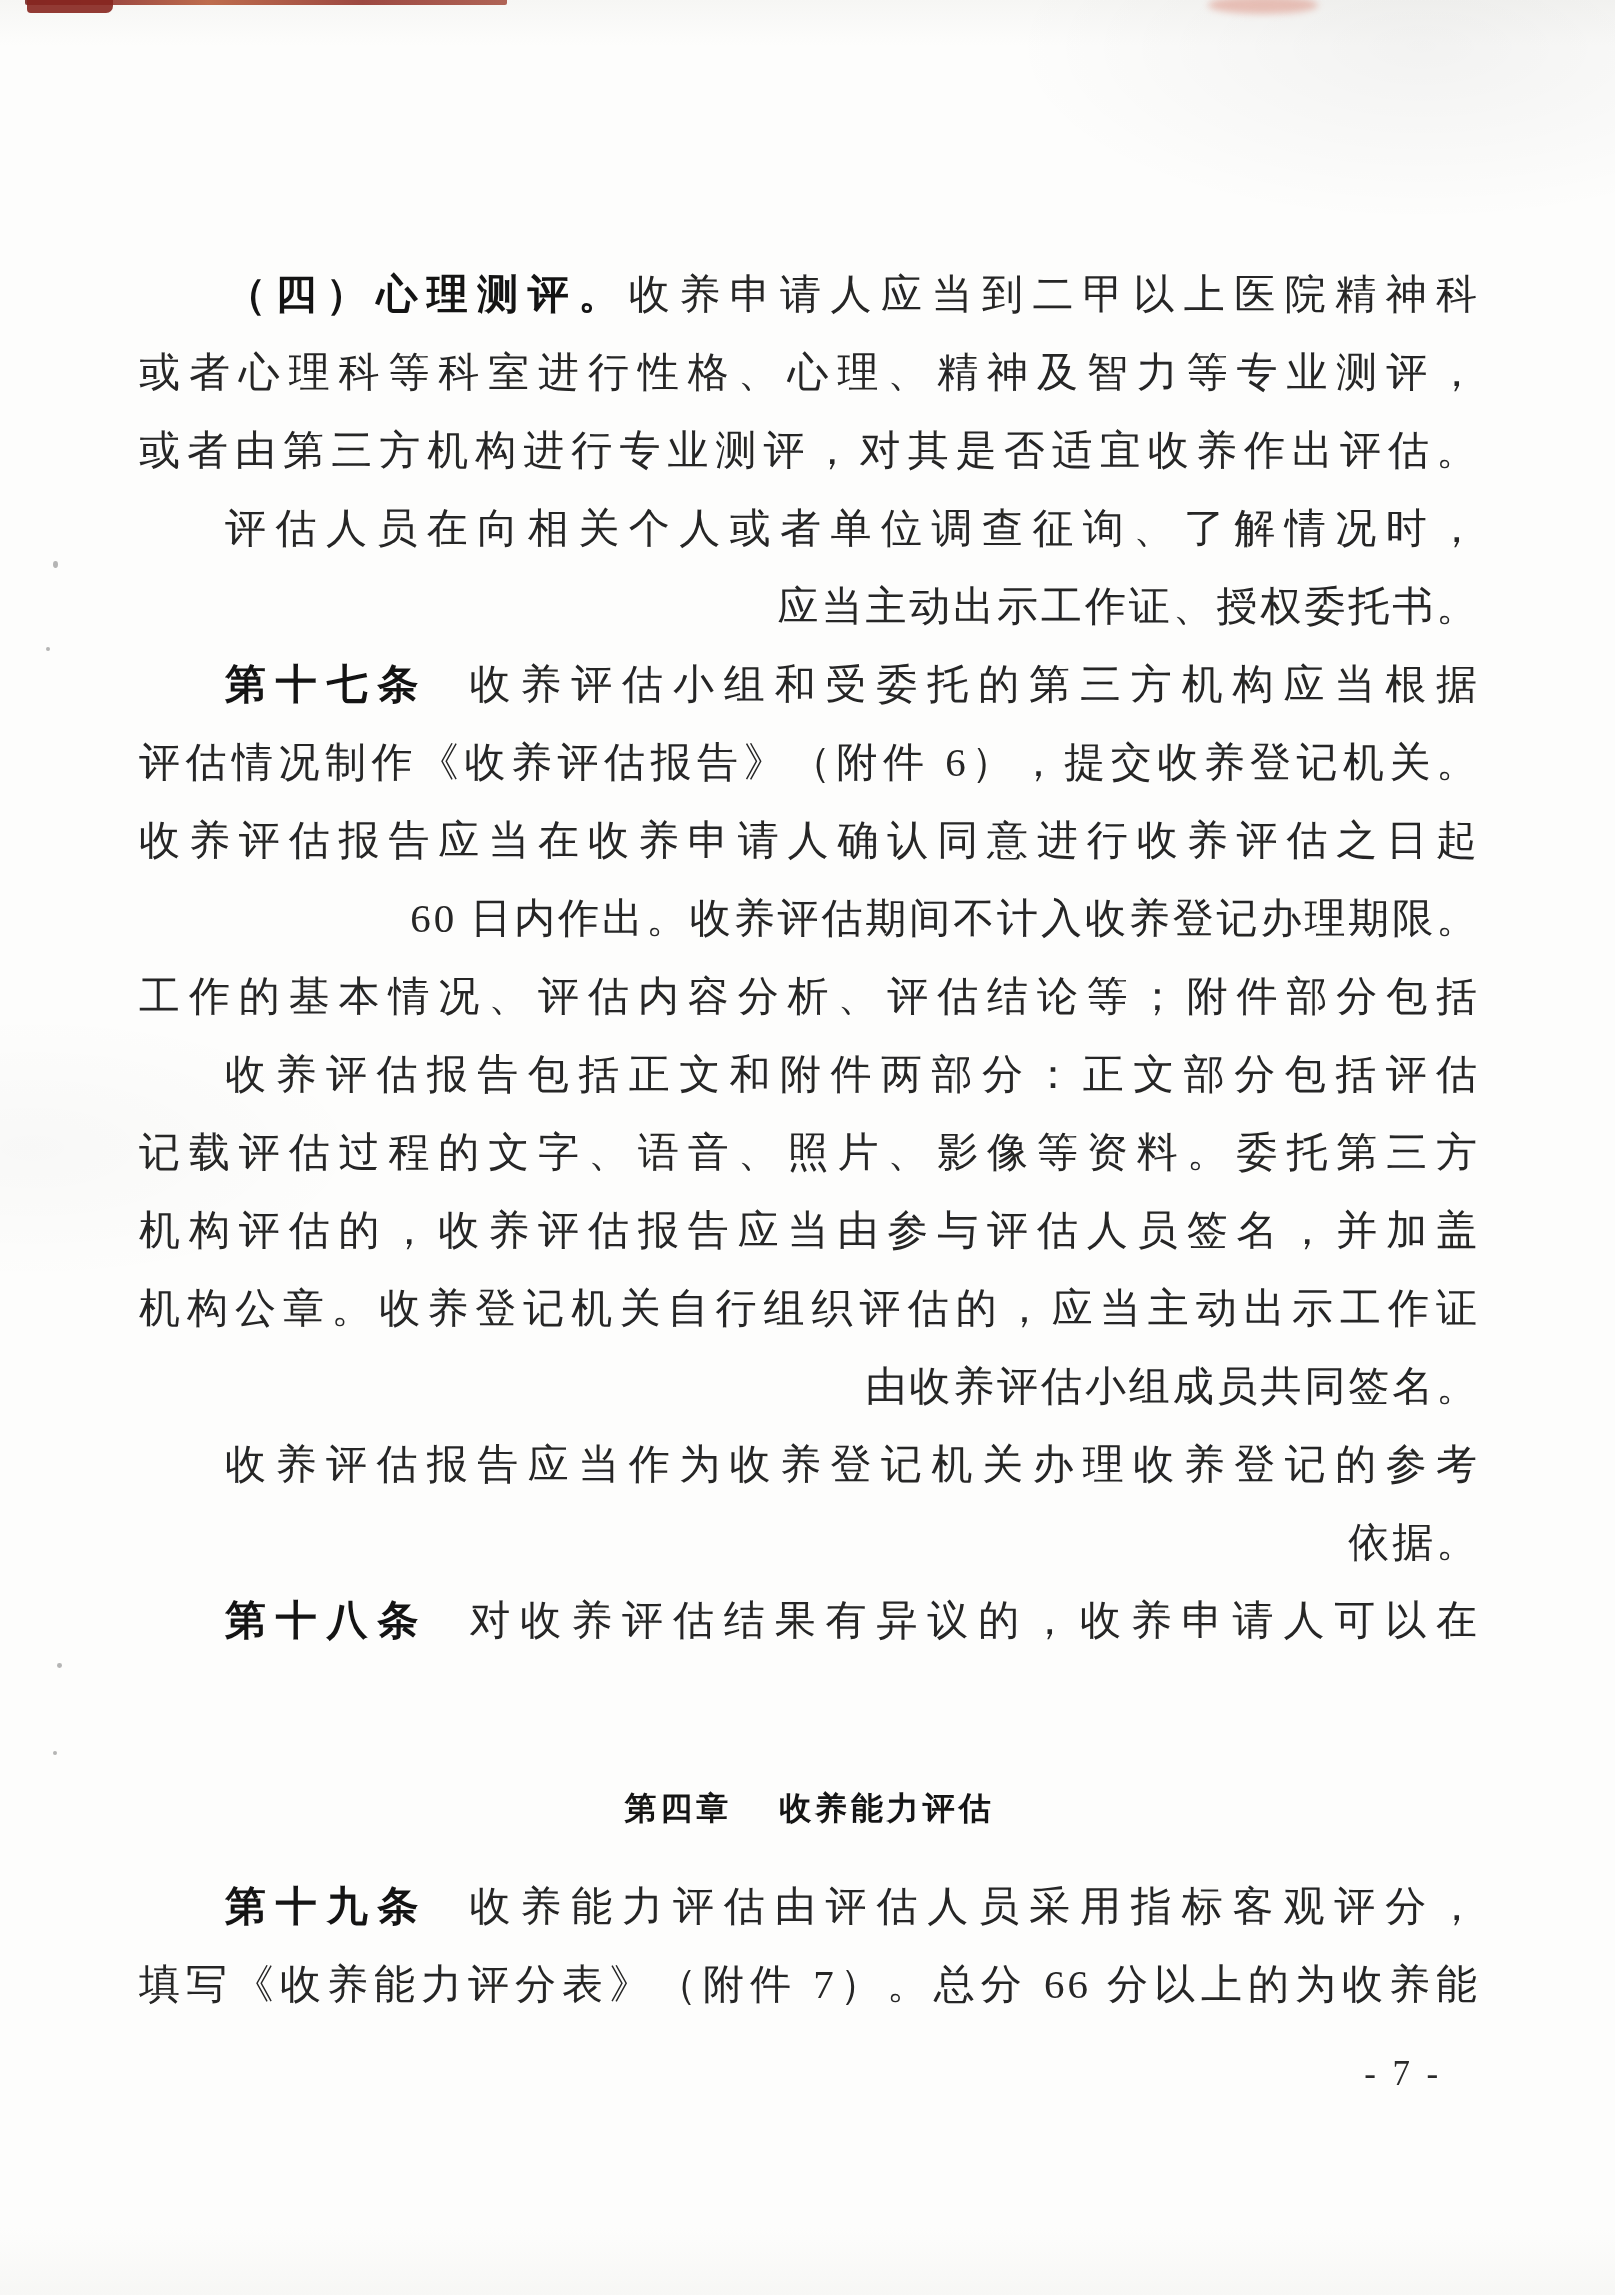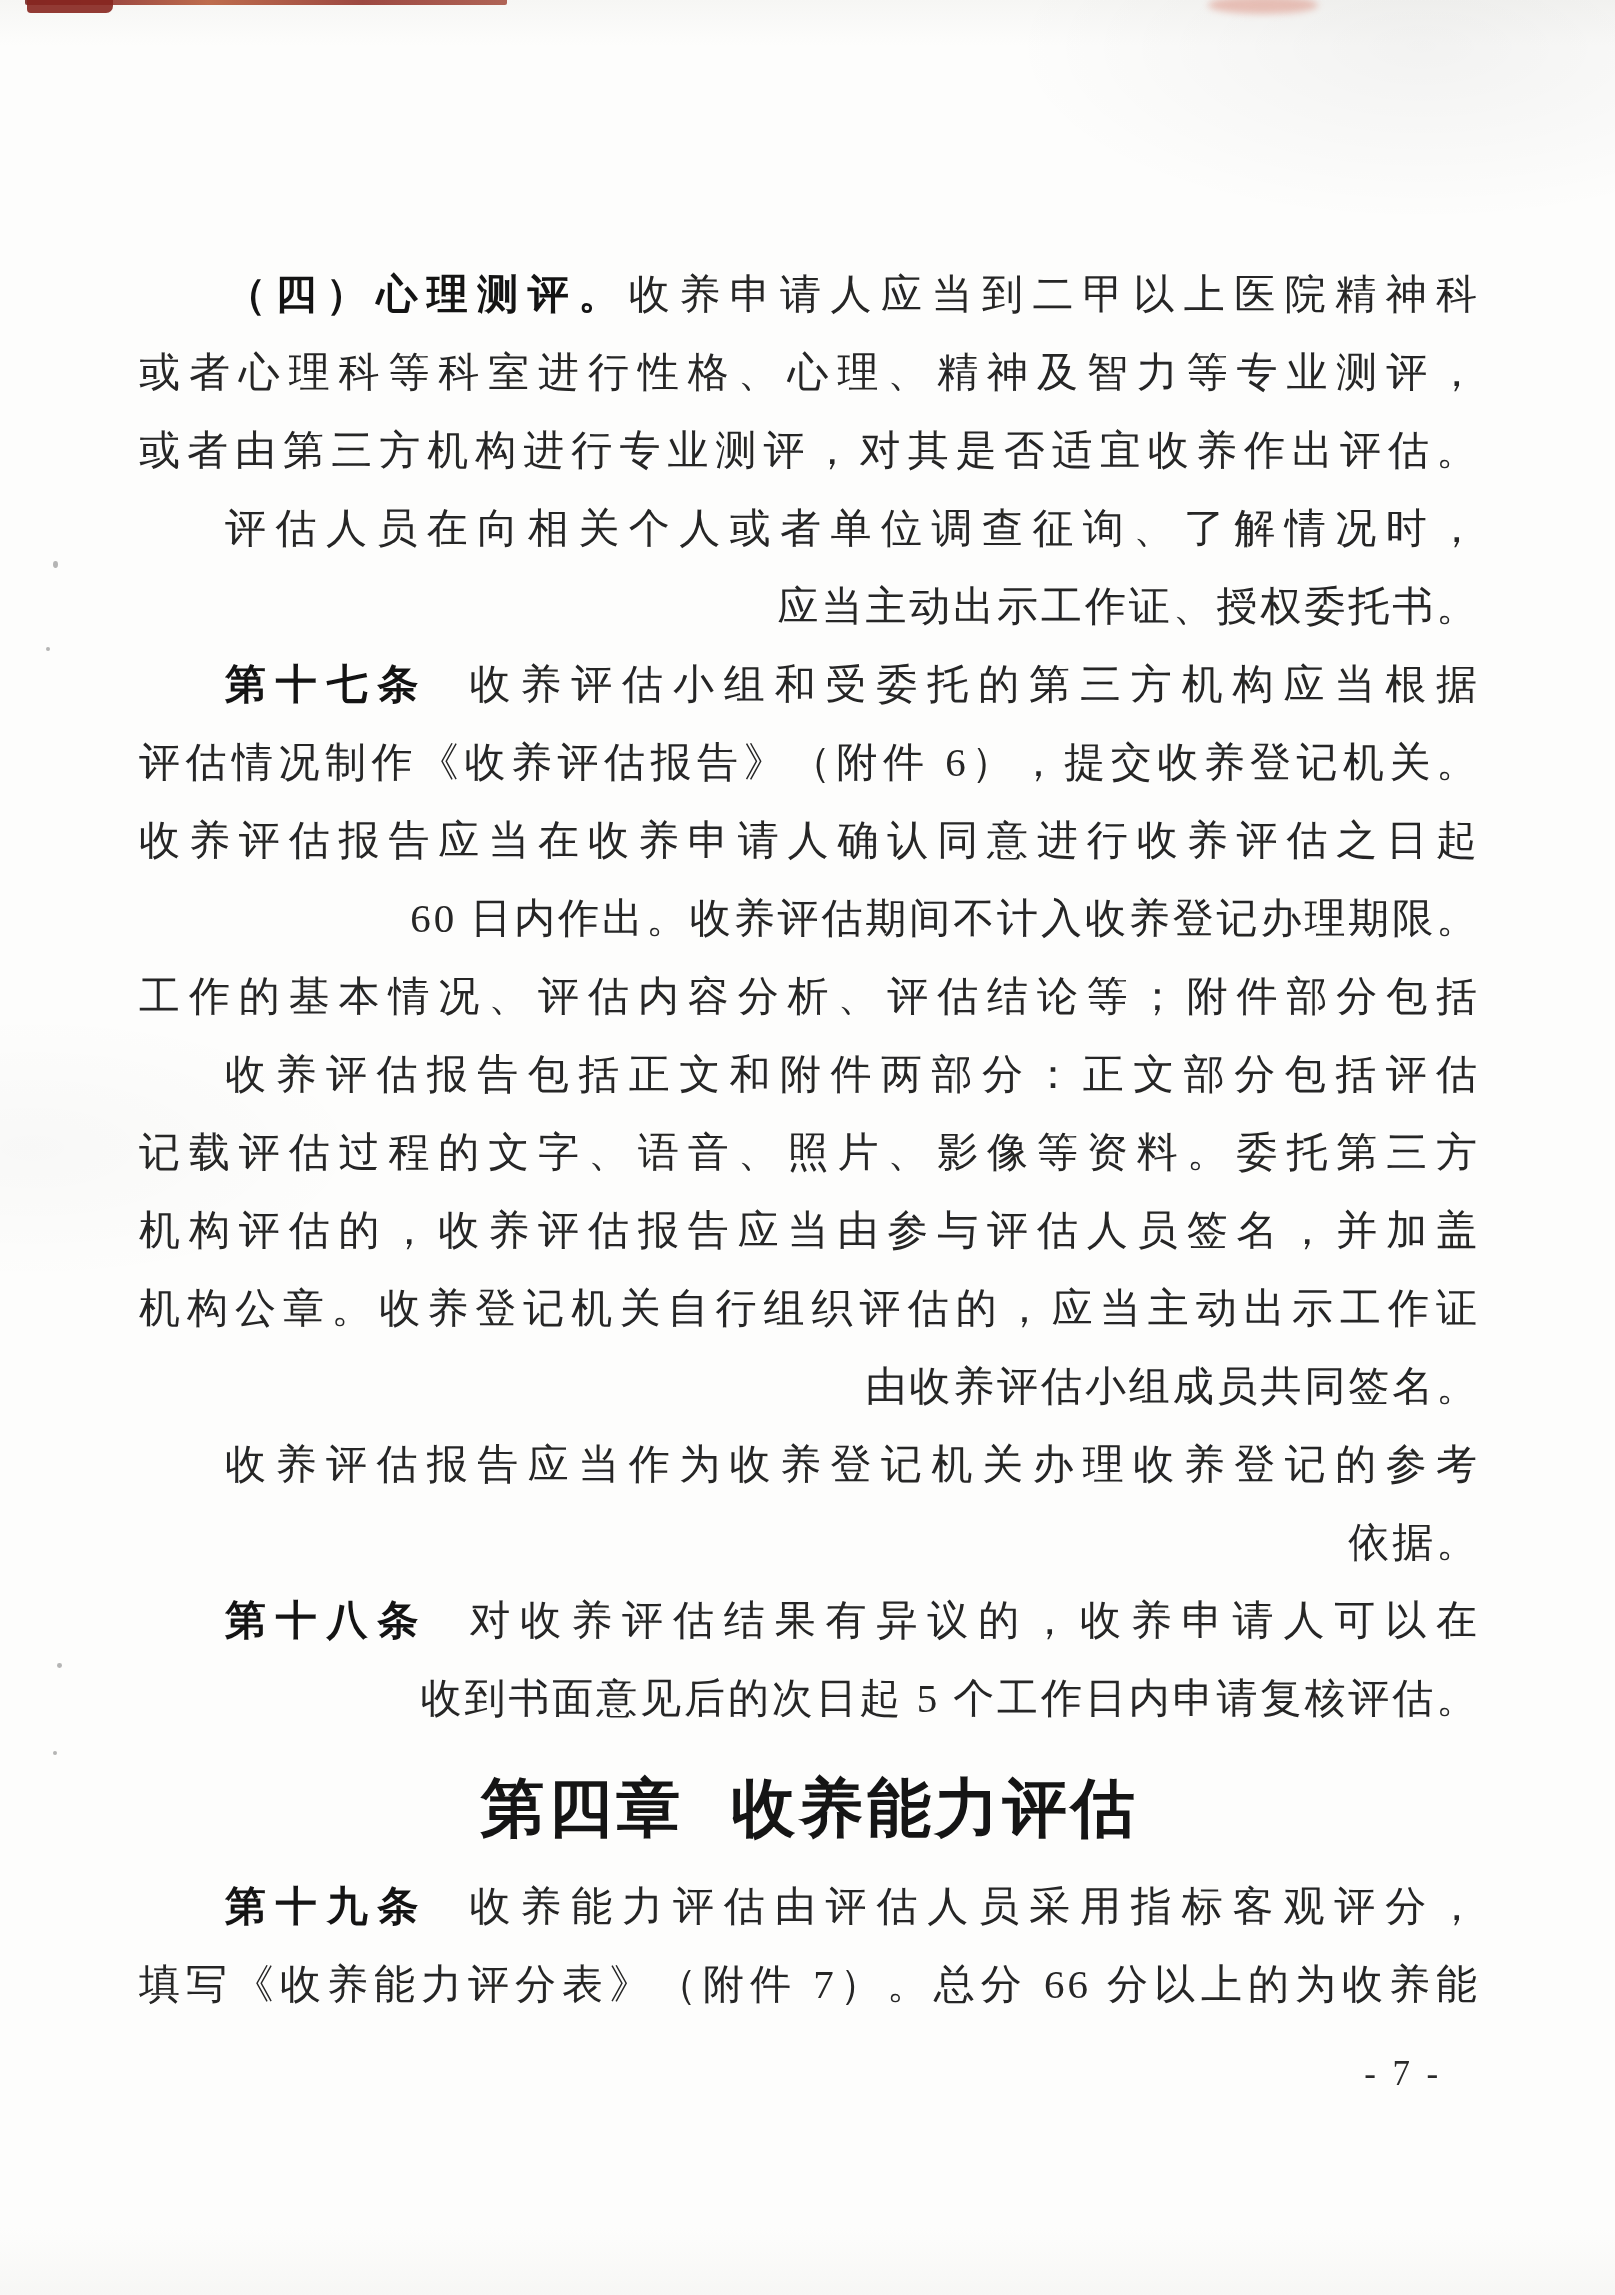--- a/index.html
+++ b/index.html
@@ -57,21 +57,21 @@
   }
   .ln.full { text-align: justify; text-align-last: justify; white-space: normal; }
   .ln.short { text-align: right; }
   .ln.indent { text-indent: 86px; }
   .term { font-weight: 700; color: #141414; margin-right: 41px; }
   .term.tight { margin-right: 0; }
 
   .chapter {
     position: absolute; top: 1772px; left: 139px; width: 1341px;
     text-align: center; line-height: 73px;
-    font-size: 64px; font-weight: 700; color: #151515;
+    font-size: 32px; font-weight: 700; color: #151515;
     letter-spacing: 3.9px;
   }
   .chapter .part1 { margin-right: 47px; }
 
   .pagenum {
     position: absolute; top: 2054px; right: 173px;
     font-size: 35px; color: #2a2a2a; letter-spacing: 3.9px;
   }
 </style>
 </head>
@@ -99,21 +99,20 @@
     <div class="ln short"><span>60 日内作出。收养评估期间不计入收养登记办理期限。</span></div>
     <div class="ln full"><span>工作的基本情况、评估内容分析、评估结论等；附件部分包括</span></div>
     <div class="ln full indent"><span>收养评估报告包括正文和附件两部分：正文部分包括评估</span></div>
     <div class="ln full"><span>记载评估过程的文字、语音、照片、影像等资料。委托第三方</span></div>
     <div class="ln full"><span>机构评估的，收养评估报告应当由参与评估人员签名，并加盖</span></div>
     <div class="ln full"><span>机构公章。收养登记机关自行组织评估的，应当主动出示工作证</span></div>
     <div class="ln short"><span>由收养评估小组成员共同签名。</span></div>
     <div class="ln full indent"><span>收养评估报告应当作为收养登记机关办理收养登记的参考</span></div>
     <div class="ln short"><span>依据。</span></div>
     <div class="ln full indent"><span class="term">第十八条</span><span>对收养评估结果有异议的，收养申请人可以在</span></div>
-    <div class="ln short"><span>收到书面意见后的次日起 5 个工作日内申请复核评估。</span></div>
   </div>
 
   <div class="chapter">
     <span class="part1">第四章</span><span>收养能力评估</span>
   </div>
 
   <div class="body-block block2">
     <div class="ln full indent"><span class="term">第十九条</span><span>收养能力评估由评估人员采用指标客观评分，</span></div>
     <div class="ln full"><span>填写《收养能力评分表》（附件 7）。总分 66 分以上的为收养能</span></div>
   </div>

